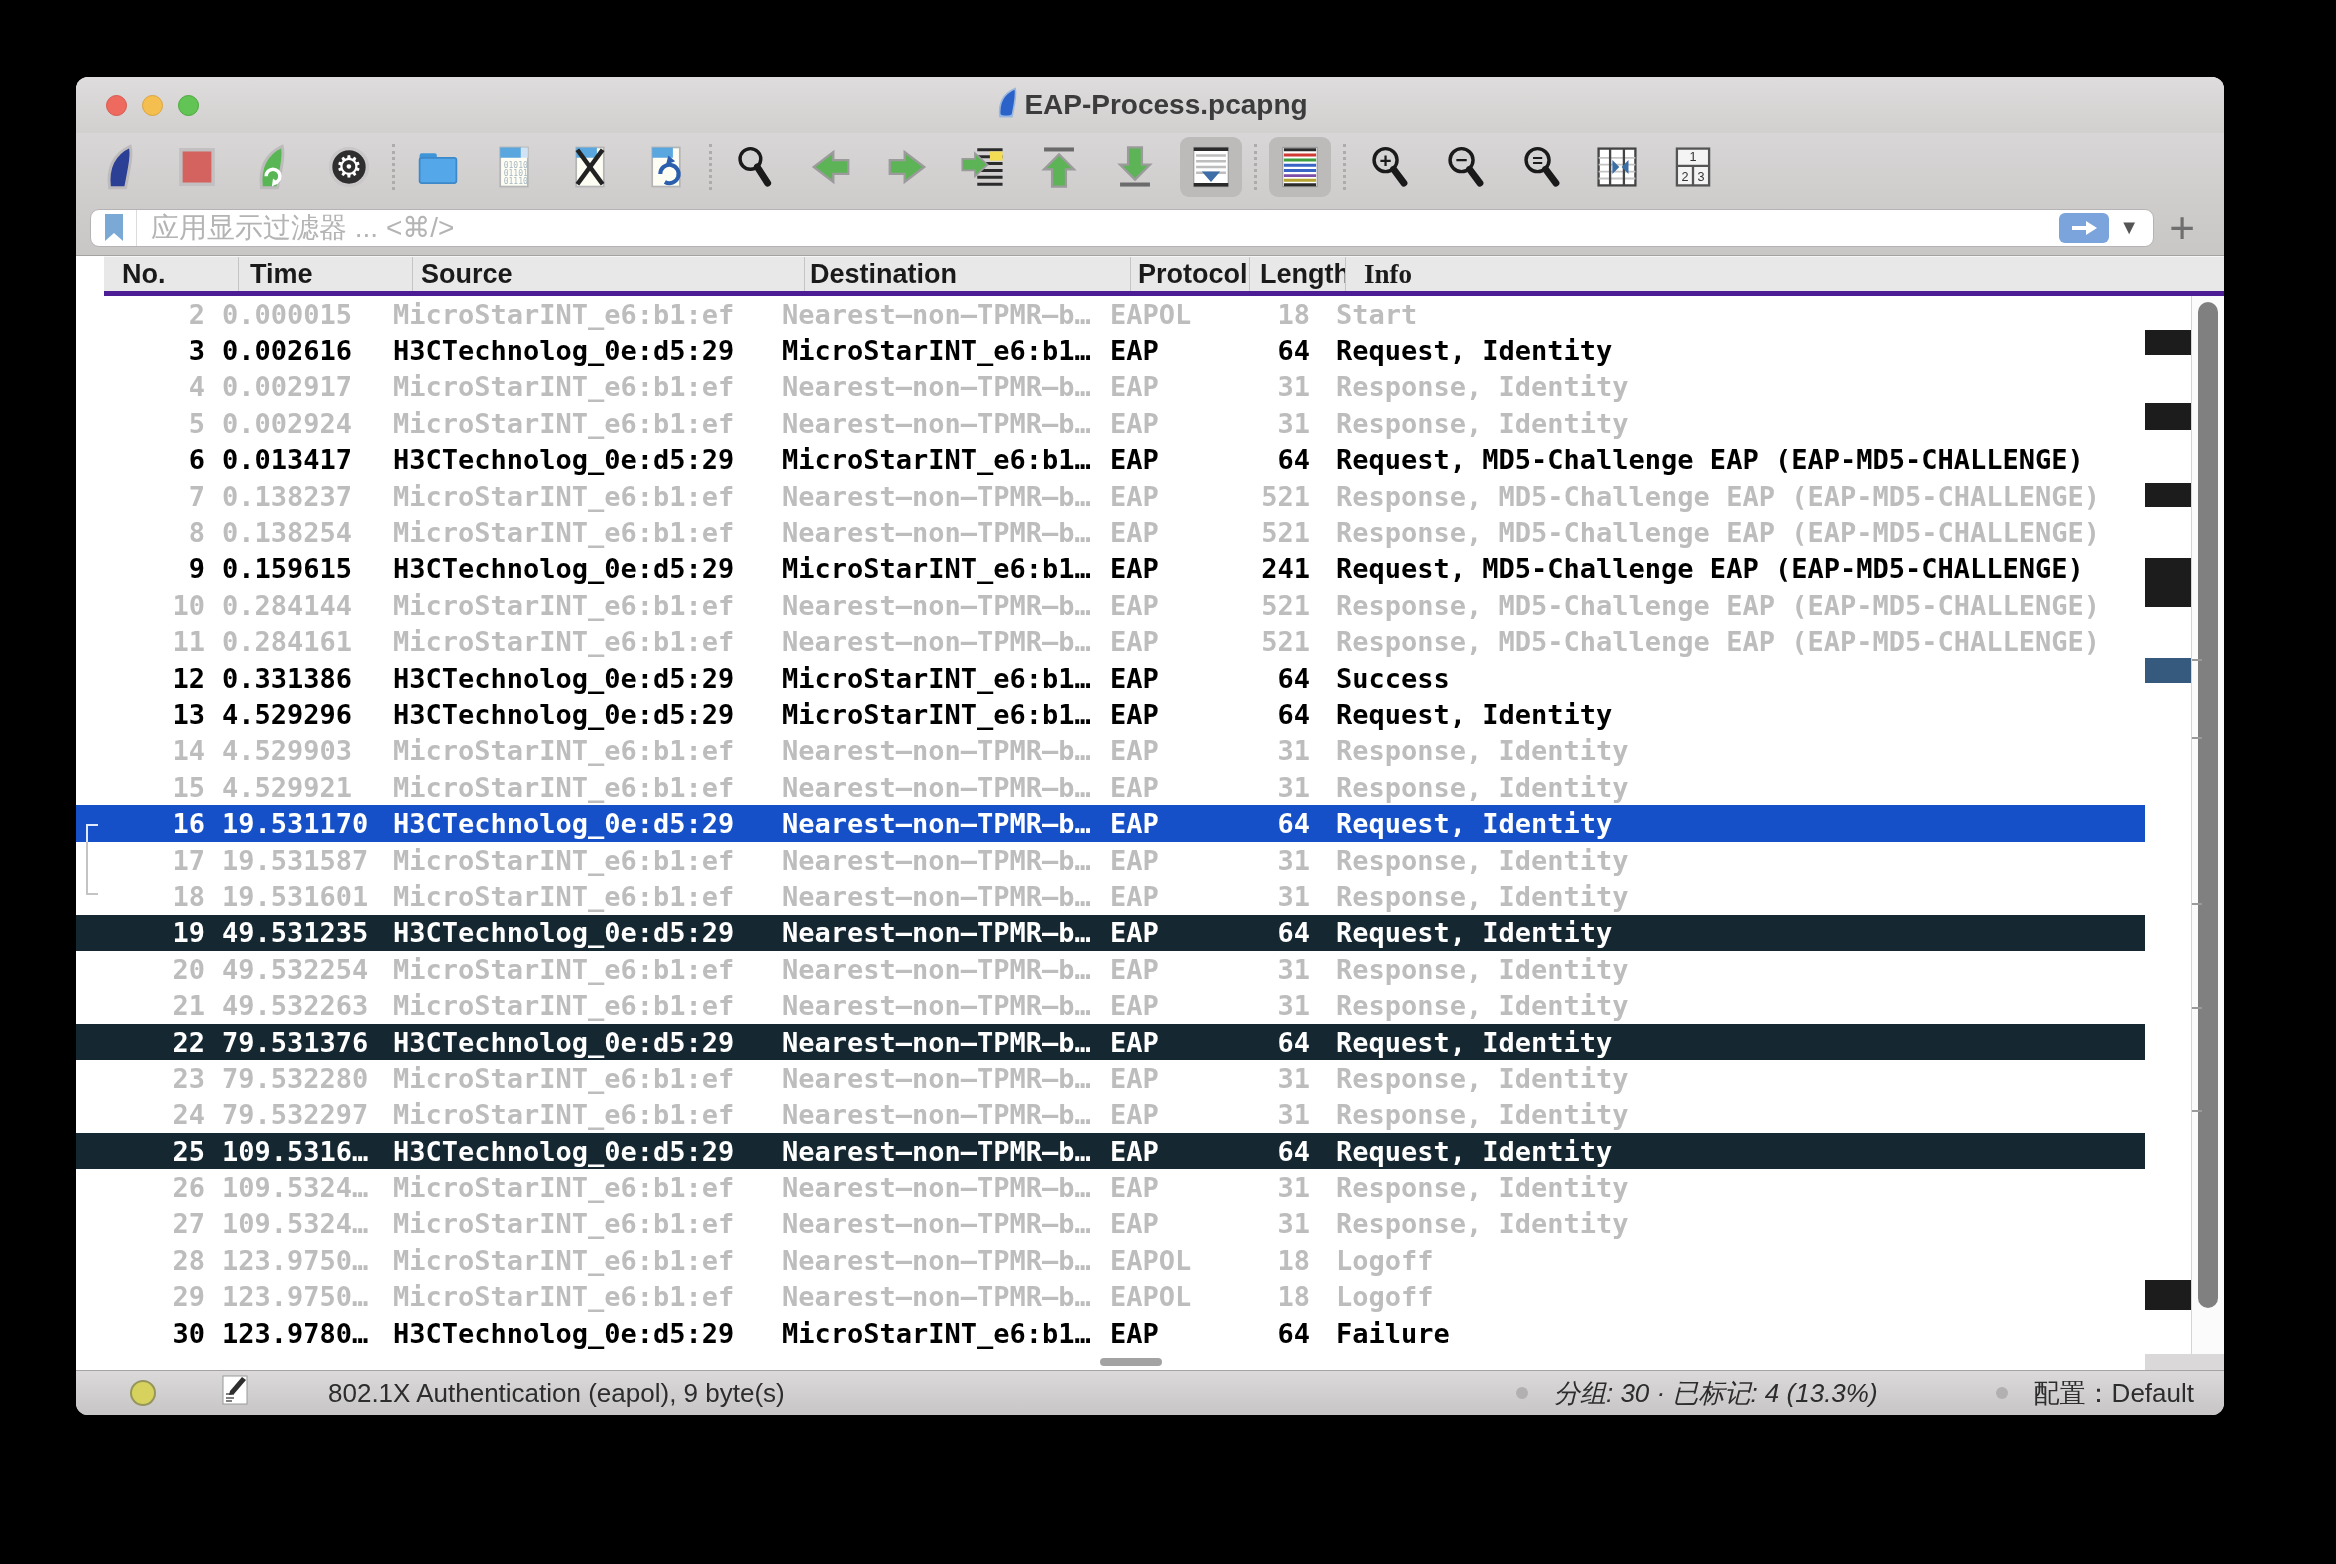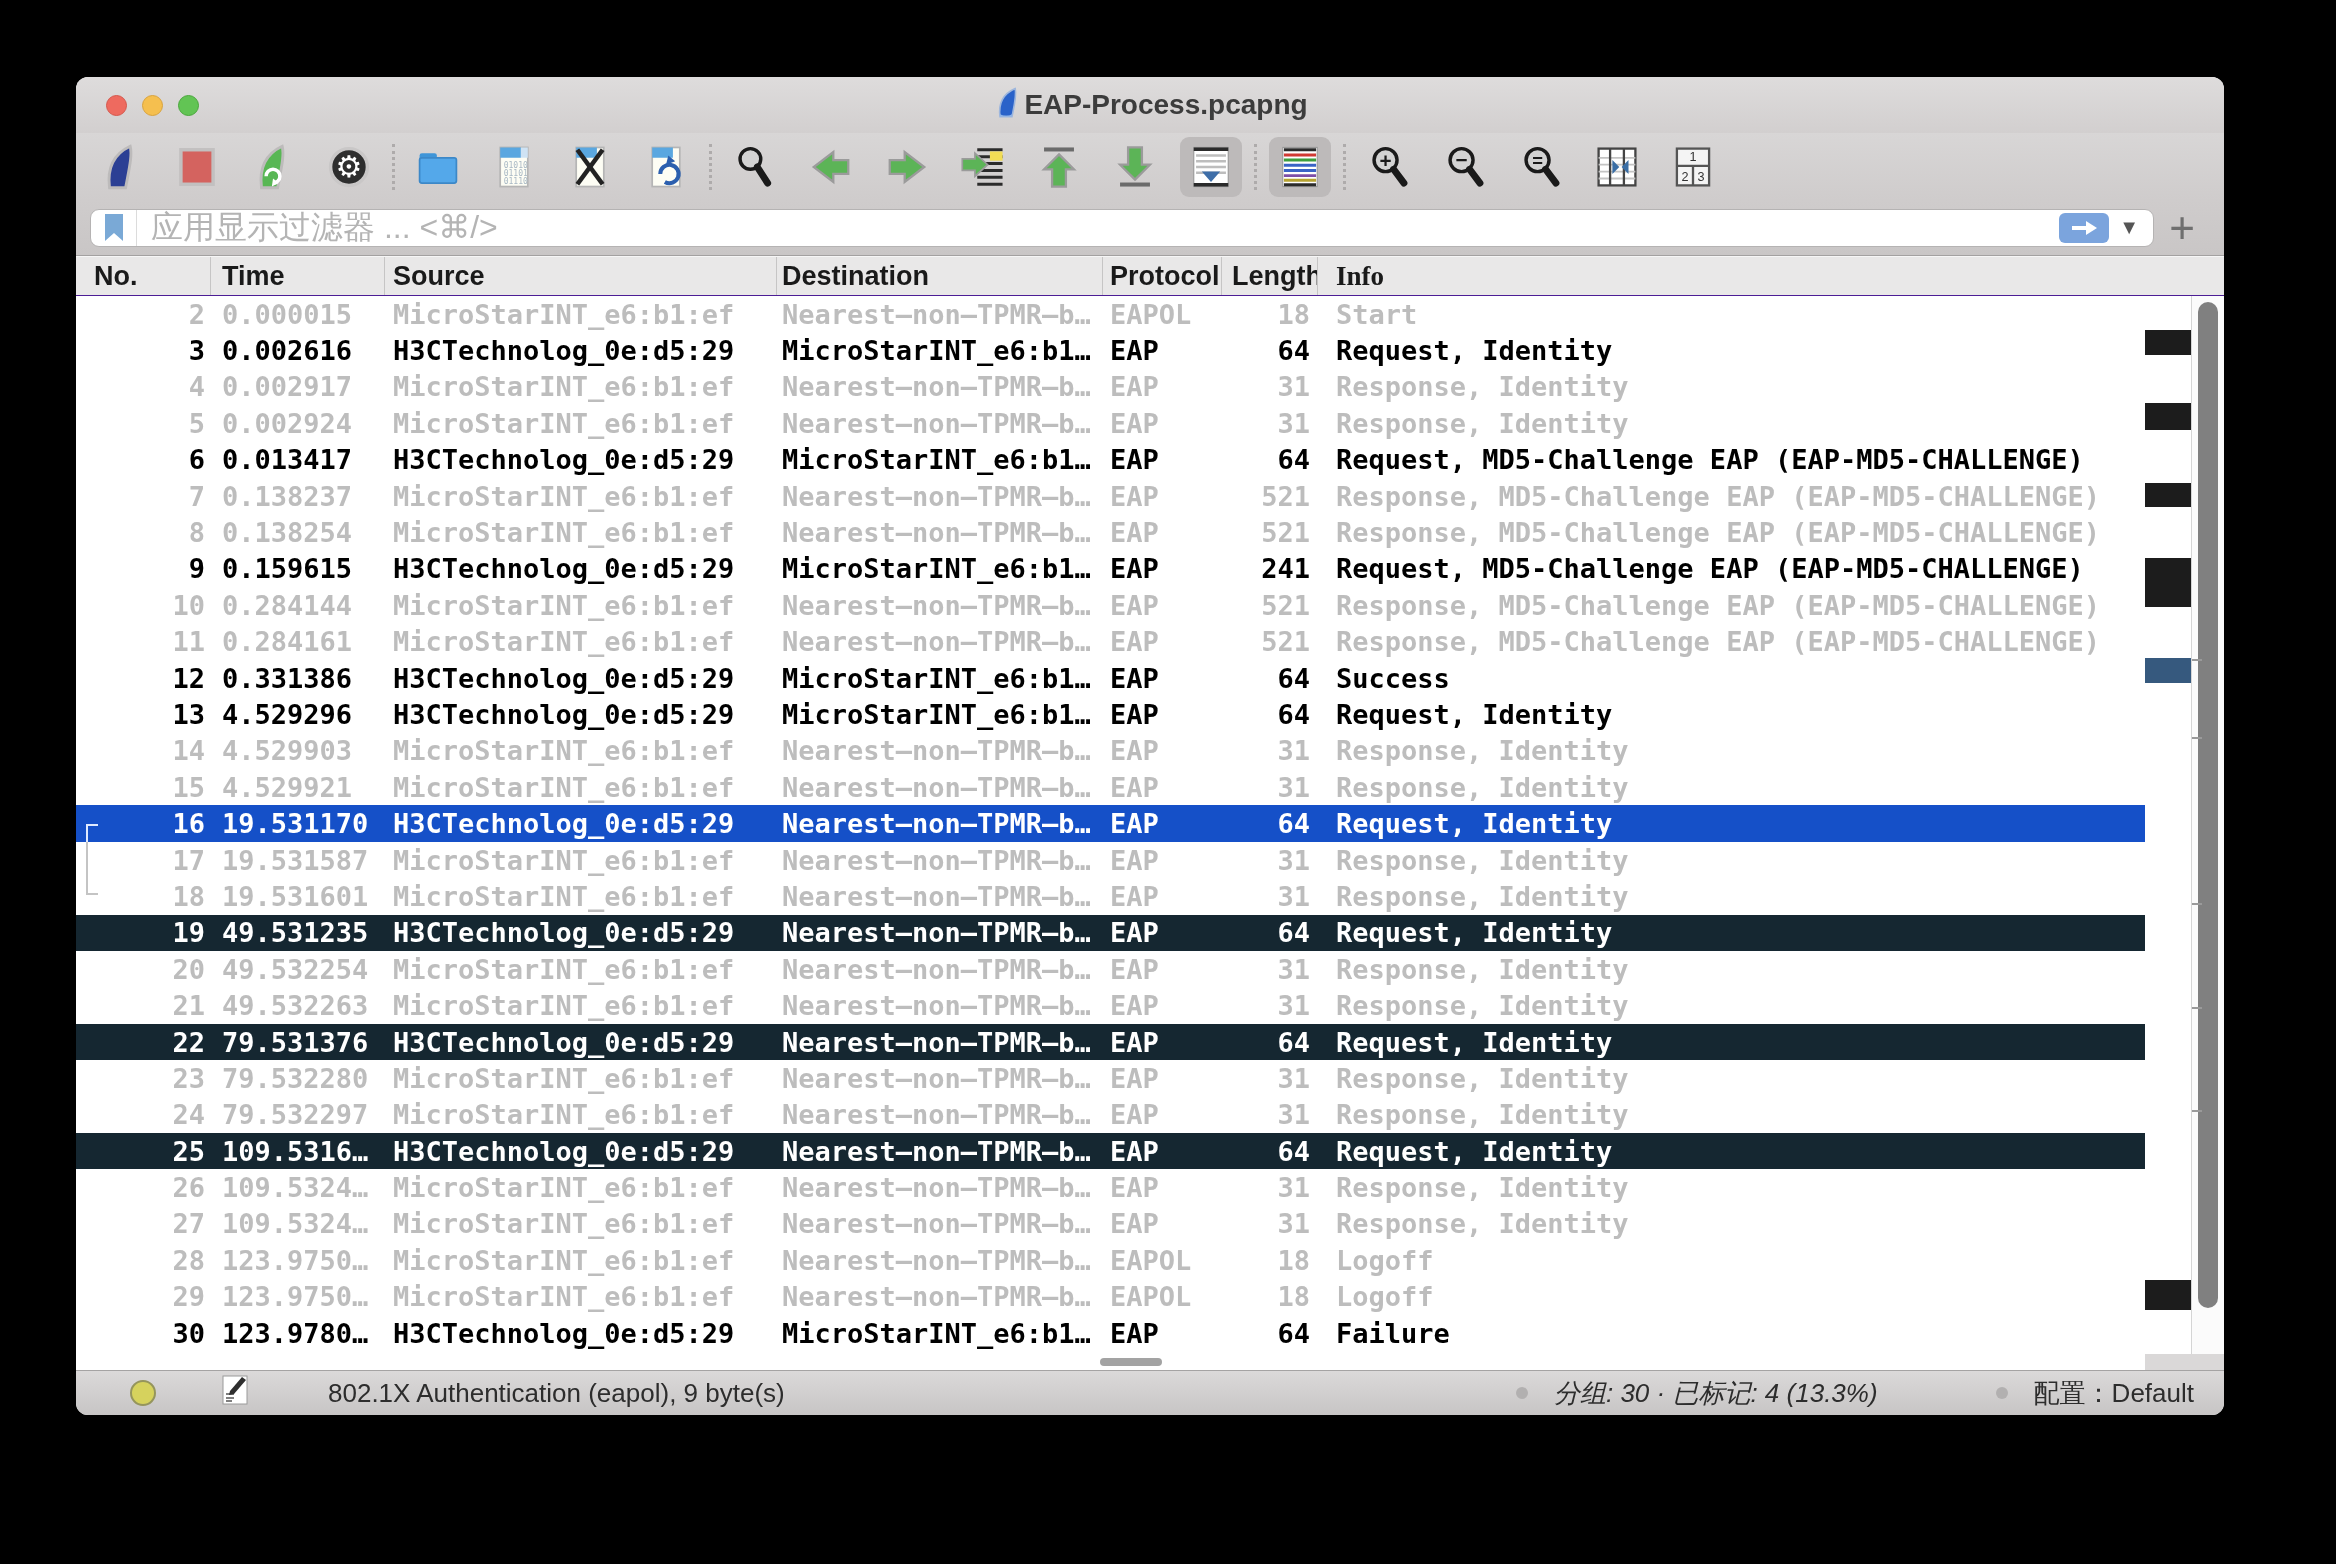--- a/index.html
+++ b/index.html
@@ -21,29 +21,29 @@
   .tbtn{width:62px;height:60px;display:flex;align-items:center;justify-content:center;flex:none;}
   .tbtn svg{width:46px;height:46px;}
   .tbtn.pressed{background:#bdbaba;border-radius:9px;}
   .tsep{width:0;height:46px;border-left:3px dotted #aeabab;margin:0 12px;flex:none;}
   .tgap{width:14px;flex:none;}
   
   #filterbar{height:56px;flex:none;background:linear-gradient(#cfcccc,#c9c6c6);display:flex;align-items:center;
     padding:0 14px;border-bottom:1px solid #a3a1a1;}
   #filter-field{flex:1;height:38px;background:#fff;border:1px solid #b5b3b3;border-radius:9px;display:flex;align-items:center;overflow:hidden;}
   .bookmark-btn{width:46px;height:100%;display:flex;align-items:center;justify-content:center;border-right:1px solid #dcdcdc;}
-  #filter-input{flex:1;border:none;outline:none;font-size:32px;color:#333;padding:0 14px;background:transparent;
+  #filter-input{flex:1;border:none;outline:none;font-size:28px;color:#333;padding:0 14px;background:transparent;
     font-family:"Liberation Sans",sans-serif;}
   #filter-input::placeholder{color:#b4b4b4;}
   .apply-btn{width:50px;height:30px;background:#7ba4dd;border-radius:6px;margin-right:10px;display:flex;align-items:center;justify-content:center;}
   .ffchev{margin-right:14px;font-size:20px;color:#555;}
   .plus-btn{width:56px;text-align:center;font-size:44px;font-weight:300;color:#6f6f6f;line-height:38px;}
   
-  #colheader{height:40px;flex:none;background:#e9e8e8;border-top:1px solid #f6f6f6;border-bottom:1px solid #4c1d95;
-    display:grid;grid-template-columns:135px 174px 392px 326px 119px 96px 827px 1fr;align-items:center;}
+  #colheader{height:40px;flex:none;background:#e9e8e8;border-top:1px solid #f6f6f6;border-bottom:5px solid #4c1d95;
+    display:grid;grid-template-columns:135px 174px 392px 326px 119px 96px 827px 1fr;align-items:center;margin-left:28px;}
   .hcell{height:100%;display:flex;align-items:center;font-size:27px;font-weight:600;color:#1a1a1a;border-right:1px solid #c6c5c5;white-space:nowrap;overflow:hidden;}
   .hcell.last{border-right:none;}
   .h-no{padding-left:18px;}.h-time{padding-left:11px;}.h-source{padding-left:8px;}
   .h-dest{padding-left:5px;}.h-proto{padding-left:7px;}.h-len{padding-left:10px;}.h-info{padding-left:18px;border-right:none;font-family:Liberation Serif, serif;}
   
   #listarea{flex:1;position:relative;background:#fff;overflow:hidden;}
   #rows{position:absolute;left:0;top:0;width:2069px;}
   .prow{display:grid;grid-template-columns:135px 174px 392px 326px 119px 96px 1fr;height:36.4px;align-items:center;
     font-family:"DejaVu Sans Mono","Liberation Mono",monospace;font-size:27px;font-weight:bold;position:relative;white-space:nowrap;}
   .prow .c{overflow:hidden;}

